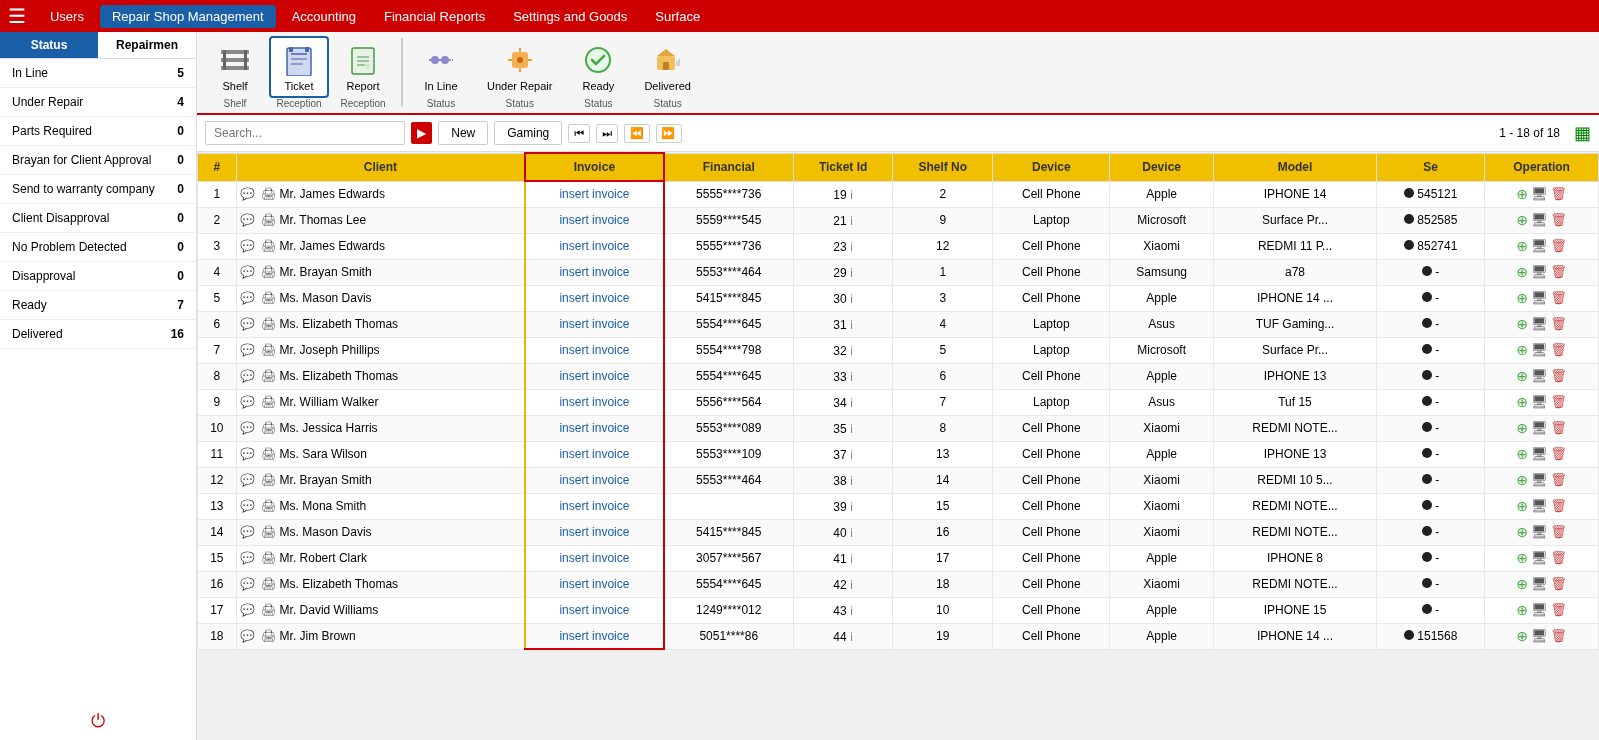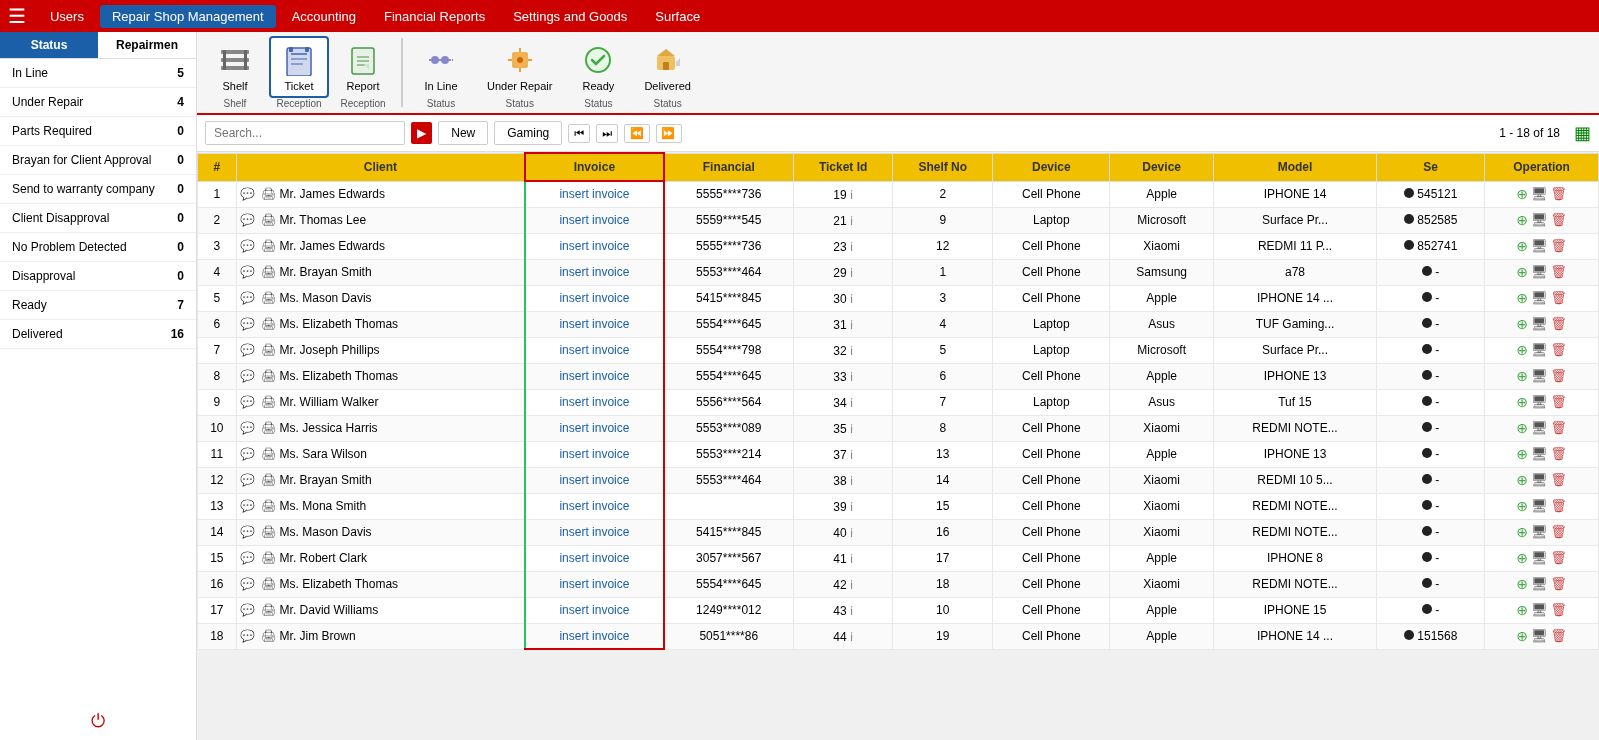--- a/index.html
+++ b/index.html
@@ -50,21 +50,21 @@
     .excel-btn { color: green; font-size: 18px; cursor: pointer; margin-left: 8px; }
 
     
     .table-container { flex: 1; overflow-y: auto; overflow-x: hidden; }
     table { width: 100%; border-collapse: collapse; }
     thead th { background: #f0c000; color: #333; font-weight: bold; padding: 6px 4px; border: 1px solid #ddd; text-align: center; position: sticky; top: 0; z-index: 1; white-space: nowrap; }
     thead th.invoice-col { background: #f0c000; border: 2px solid #cc0000; }
     tbody tr { background: white; }
     tbody tr:nth-child(even) { background: #fafafa; }
     tbody td { padding: 4px 4px; border: 1px solid #e8e8e8; text-align: center; white-space: nowrap; overflow: hidden; text-overflow: ellipsis; max-width: 120px; }
-    tbody td.invoice-col { border-left: 2px solid #22c55e; border-right: 2px solid #cc0000; color: #1a5fa8; cursor: pointer; }
+    tbody td.invoice-col { border-left: 2px solid #eab308; border-right: 2px solid #cc0000; color: #1a5fa8; cursor: pointer; }
     tbody td.client-col { text-align: left; max-width: 180px; }
     .last-invoice-row td.invoice-col { border-bottom: 2px solid #cc0000; }
     .op-icons { display: flex; gap: 3px; justify-content: center; }
     .dot { width: 10px; height: 10px; background: #222; border-radius: 50%; display: inline-block; }
     .nav-btn { background: none; border: 1px solid #ccc; padding: 2px 5px; cursor: pointer; font-size: 11px; border-radius: 2px; }
     .msg-icon { color: #555; margin-right: 2px; }
     .print-icon { color: #555; }
     .hamburger { color: white; font-size: 20px; cursor: pointer; margin-right: 8px; }
     .section-label { font-size: 11px; color: #555; text-align: center; }
   </style>
@@ -519,21 +519,21 @@
     </td>
   </tr>
               <tr>
     <td>11</td>
     <td class="client-col">
       <span class="msg-icon">💬</span>
       <span class="print-icon">🖨</span>
       Ms. Sara Wilson
     </td>
     <td class="invoice-col">insert invoice</td>
-    <td>5553****214</td>
+    <td>5553****109</td>
     <td>37 <span style="color:#888;cursor:pointer;">ℹ</span></td>
     <td>13</td>
     <td>Cell Phone</td>
     <td>Apple</td>
     <td>IPHONE 13</td>
     <td><span class="dot"></span> -</td>
     <td>
       <div class="op-icons">
         <span style="cursor:pointer;color:#44aa44;font-size:14px;">⊕</span>
         <span style="cursor:pointer;color:#555;font-size:13px;">🖥</span>

